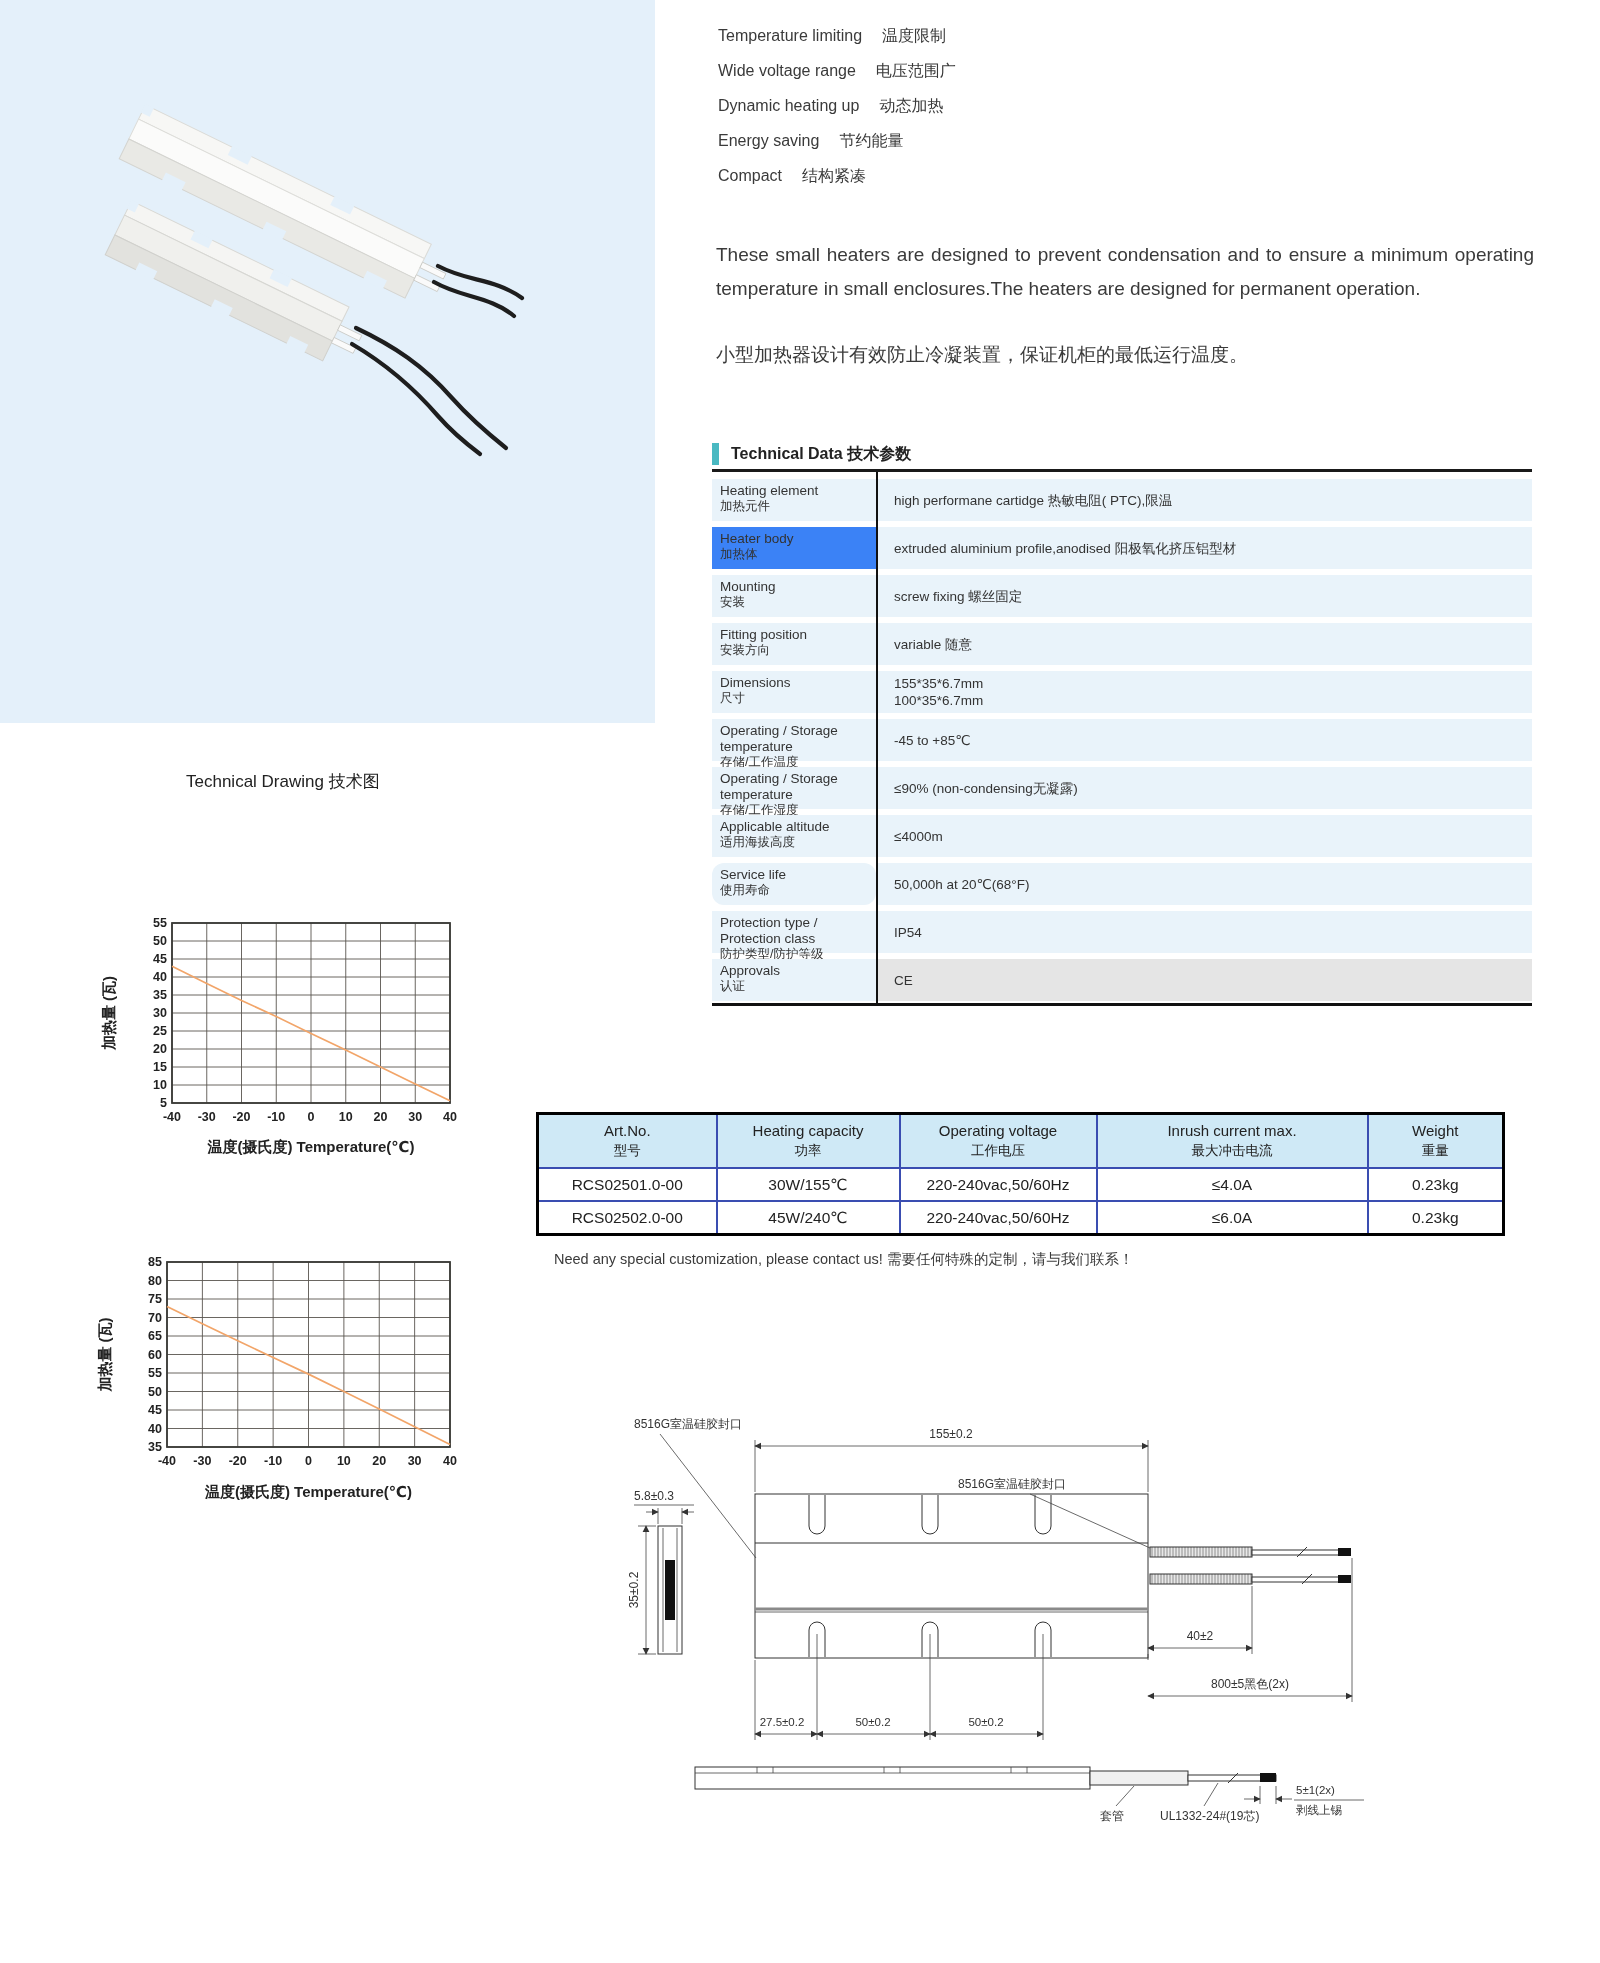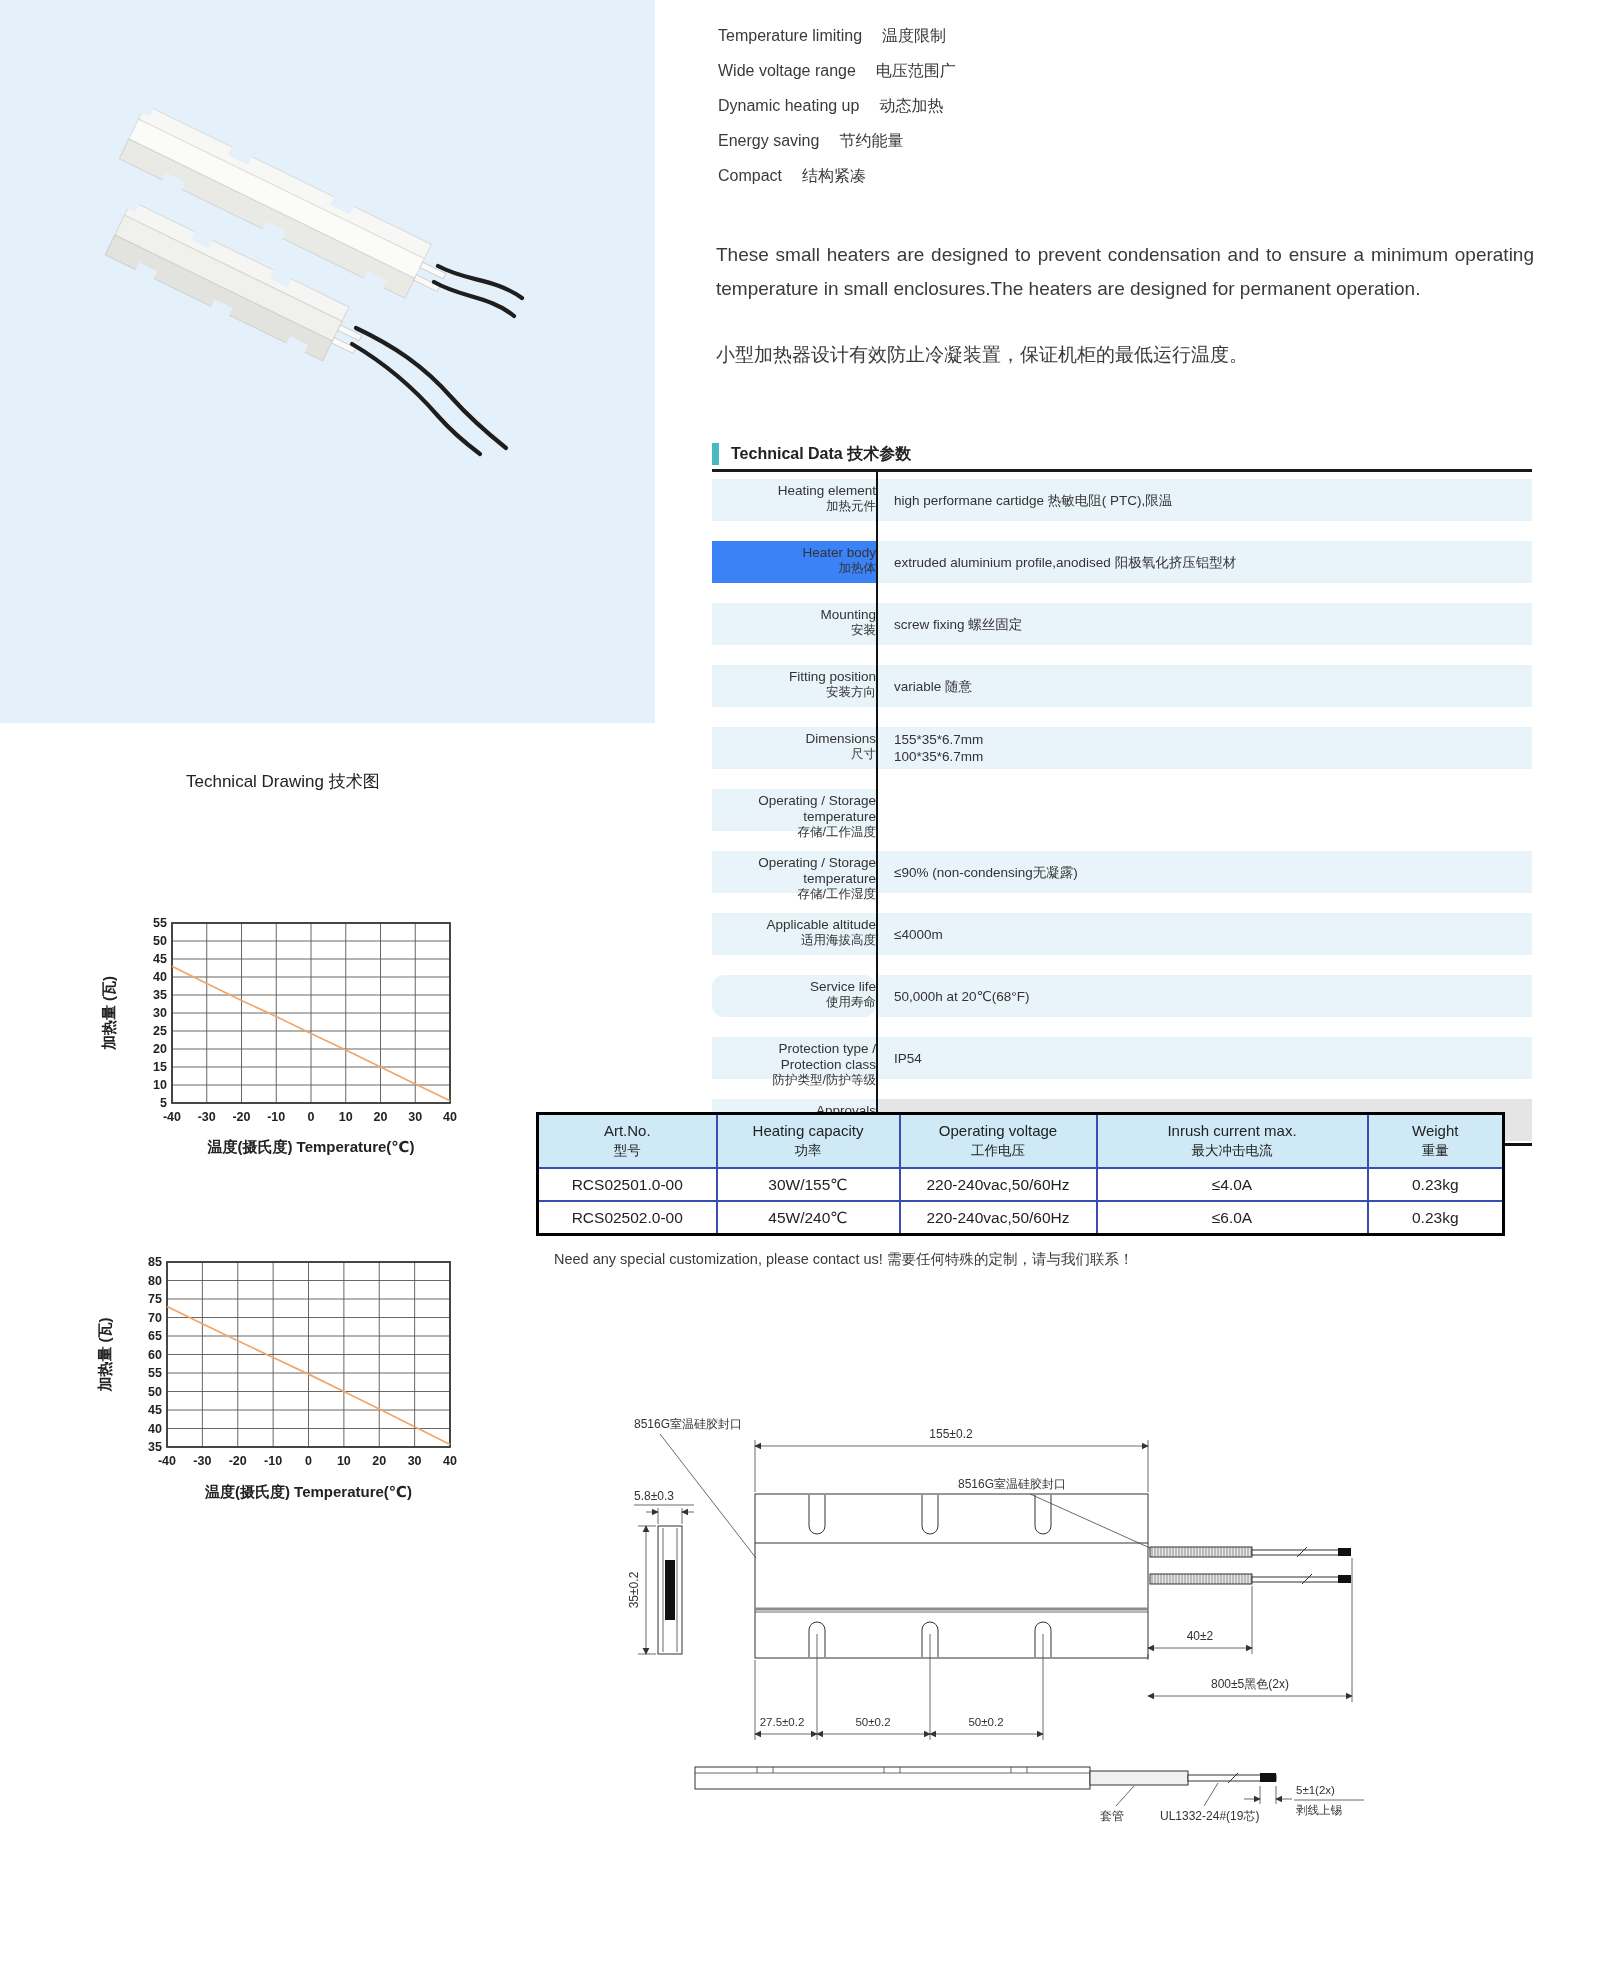--- a/index.html
+++ b/index.html
@@ -19,21 +19,21 @@
   .desc-en{position:absolute;left:716px;top:238px;width:818px;font-size:19px;
            line-height:34px;text-align:justify;color:#3a3a3a;}
   .desc-zh{position:absolute;left:716px;top:342px;width:818px;font-size:19px;color:#3a3a3a;}
 
   
   .tech{position:absolute;left:712px;top:441px;width:820px;}
   .tech-title-row{display:flex;align-items:flex-end;height:24px;}
   .accent-bar{width:7px;height:22px;margin-right:12px;}
   .tech-title{font-size:16px;font-weight:600;color:#222;}
   .tech-hr{height:3px;background:#1a1a1a;margin-top:4px;}
-  .tech-rows{position:relative;margin-top:7px;display:flex;flex-direction:column;gap:20px;text-align:right;}
+  .tech-rows{position:relative;margin-top:7px;display:flex;flex-direction:column;gap:6px;}
   .tech-row{display:flex;height:42px;}
   .cell-l{width:164px;background:#e9f3fa;box-sizing:border-box;padding:4px 0 0 8px;}
   .cell-l .en{font-size:13.5px;line-height:16px;color:#333;}
   .cell-l .zh{font-size:12.5px;line-height:15px;color:#333;}
   .cell-r{flex:1;background:#e9f3fa;display:flex;align-items:center;box-sizing:border-box;
           padding-left:18px;font-size:13.5px;color:#333;white-space:pre-line;line-height:17px;}
   .tech-divider{position:absolute;left:164px;top:-7px;bottom:-2px;width:2px;background:#111;}
   .tech-bottom{height:2.5px;background:#111;margin-top:2px;}
 
   
@@ -155,20 +155,21 @@
             <div class="zh">尺寸</div>
           </div>
           <div class="cell-r" style="background: rgb(233, 243, 250);">155*35*6.7mm
 100*35*6.7mm</div>
         </div>
         <div class="tech-row">
           <div class="cell-l" style="background: rgb(233, 243, 250);">
             <div class="en">Operating / Storage temperature</div>
             <div class="zh">存储/工作温度</div>
           </div>
+          <div class="cell-r" style="background: rgb(233, 243, 250);">-45 to +85℃</div>
         </div>
         <div class="tech-row">
           <div class="cell-l" style="background: rgb(233, 243, 250);">
             <div class="en">Operating / Storage temperature</div>
             <div class="zh">存储/工作湿度</div>
           </div>
           <div class="cell-r" style="background: rgb(233, 243, 250);">≤90% (non-condensing无凝露)</div>
         </div>
         <div class="tech-row">
           <div class="cell-l" style="background: rgb(233, 243, 250);">

